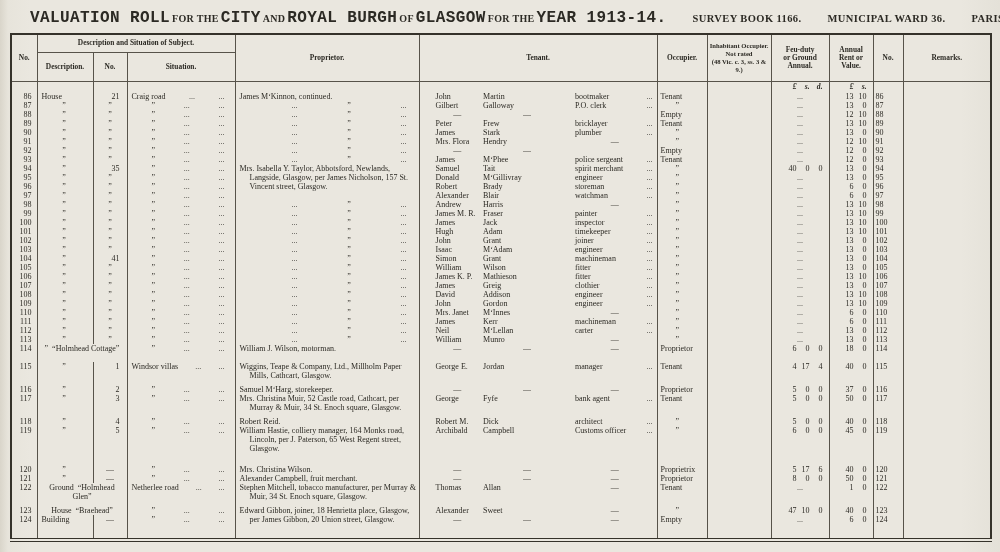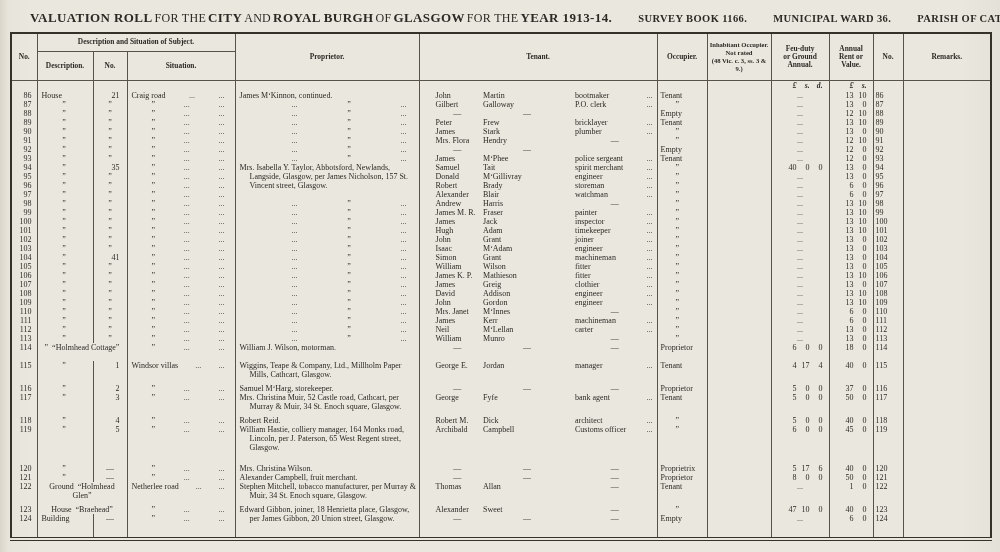--- a/index.html
+++ b/index.html
@@ -1,22 +1,22 @@
 <!DOCTYPE html>
 <html><head>
 <meta charset="utf-8">
 <style>
   html,body{margin:0;padding:0;width:1000px;height:552px;overflow:hidden;
     background:#e9e6de;
     font-family:"Liberation Serif","DejaVu Serif",serif;color:#2c2a24;}
   body{background:
     linear-gradient(90deg,#d9d5ca 0,#e7e4db 8px,#eae7df 30px,#eae7df 960px,#e4e1d8 1000px);}
   .titlebar{display:flex;align-items:baseline;padding:8px 28px 0 30px;white-space:nowrap;}
-  .t-big{font-size:13px;font-weight:bold;letter-spacing:.4px;}
-  .t-sm{font-size:12px;font-weight:normal;letter-spacing:.3px;padding:0 2px;}
+  .t-big{font-size:16px;font-weight:bold;letter-spacing:.4px;font-family:Liberation Mono, monospace;}
+  .t-sm{font-size:10px;font-weight:bold;letter-spacing:.3px;padding:0 2px;}
   .t-item{font-size:10.5px;font-weight:bold;letter-spacing:.4px;margin-left:26px;}
   table{border-collapse:collapse;table-layout:fixed;width:980px;margin:6px 10px 0 10px;
     border:2px solid #35322a;border-bottom:4px double #35322a;}
   col.c-no{width:26px}col.c-desc{width:56px}col.c-sno{width:34px}col.c-sit{width:108px}
   col.c-prop{width:184px}col.c-t1{width:62px}col.c-t2{width:92px}col.c-t3{width:84px}
   col.c-oc{width:50px}col.c-inh{width:64px}col.c-feu{width:58px}col.c-rent{width:44px}
   col.c-no2{width:30px}col.c-rem{width:88px}
   th{font-weight:bold;font-size:7.4px;line-height:8.2px;text-align:center;vertical-align:middle;
     border:1px solid #57534a;padding:1px 2px;white-space:pre-line;}
   th.grp{height:15px;border-bottom:1px solid #57534a;}

